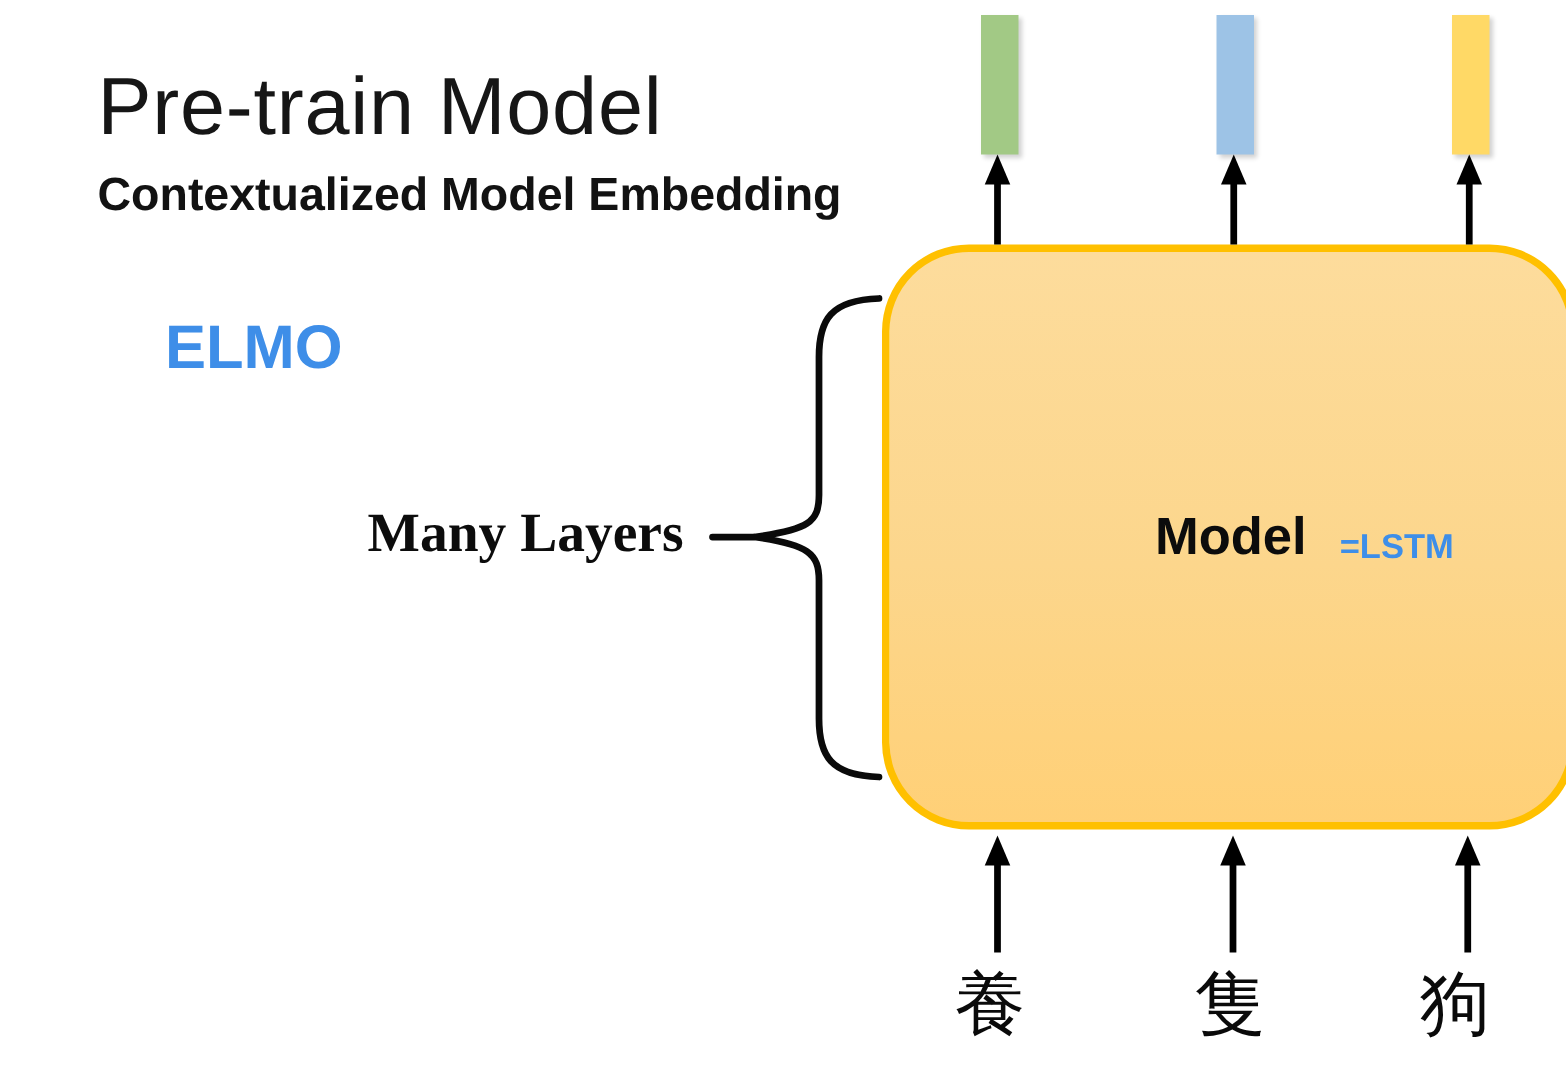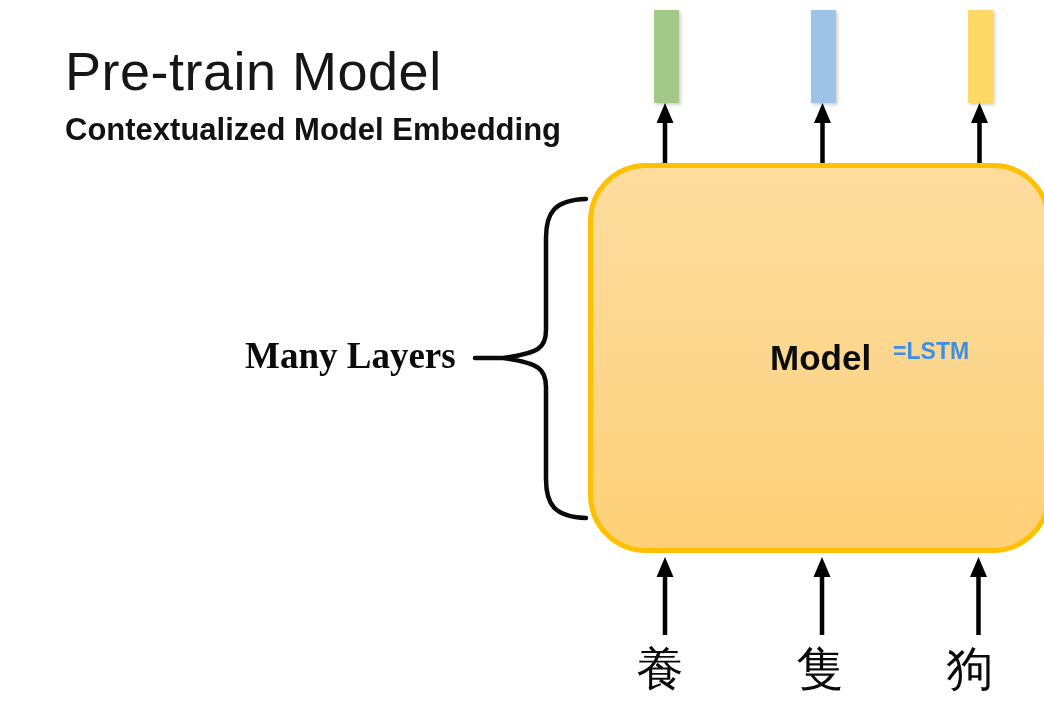--- a/index.html
+++ b/index.html
@@ -33,21 +33,21 @@
     color:#0c0c0c;white-space:nowrap;font-family:Liberation Serif, serif;
   }
   .model-box{
     position:absolute;left:540px;top:163px;
     width:463px;height:390px;box-sizing:border-box;
     border:5px solid #FFC000;border-radius:58px;
     background:linear-gradient(180deg,#FDDC9C 0%,#FCD68C 55%,#FFD077 100%);
   }
   .model-label-row{
     position:absolute;left:722px;top:338px;
-    display:flex;align-items:flex-start;gap:22px;white-space:nowrap;
+    display:flex;align-items:flex-end;gap:22px;white-space:nowrap;
   }
   .model-label{font-size:35px;font-weight:600;color:#0c0c0c;}
   .lstm-label{font-size:23px;font-weight:600;color:#3E8EE8;}
   .bar{
     position:absolute;top:10px;width:25px;height:93px;
     box-shadow:2px 2px 3px rgba(0,0,0,0.18);
   }
   .bar.green{left:606px;background:#A2C985;}
   .bar.blue{left:763px;background:#9DC3E6;}
   .bar.yellow{left:920px;background:#FFD966;}
@@ -68,20 +68,21 @@
     background:linear-gradient(90deg,#dcdcdc 0px,#6a6a6a 2px,#6a6a6a 13px,#9c9c9c 16px);
   }
 </style>
 </head>
 <body>
 
 <div class="canvas">
 
   <div class="title">Pre-train Model</div>
   <div class="subtitle">Contextualized Model Embedding</div>
+  <div class="elmo">ELMO</div>
   <div class="many-layers">Many Layers</div>
 
   <div class="model-box"></div>
   <div class="model-label-row">
     <span class="model-label">Model</span>
     <span class="lstm-label">=LSTM</span>
   </div>
 
   <div class="bar green"></div>
   <div class="bar blue"></div>

